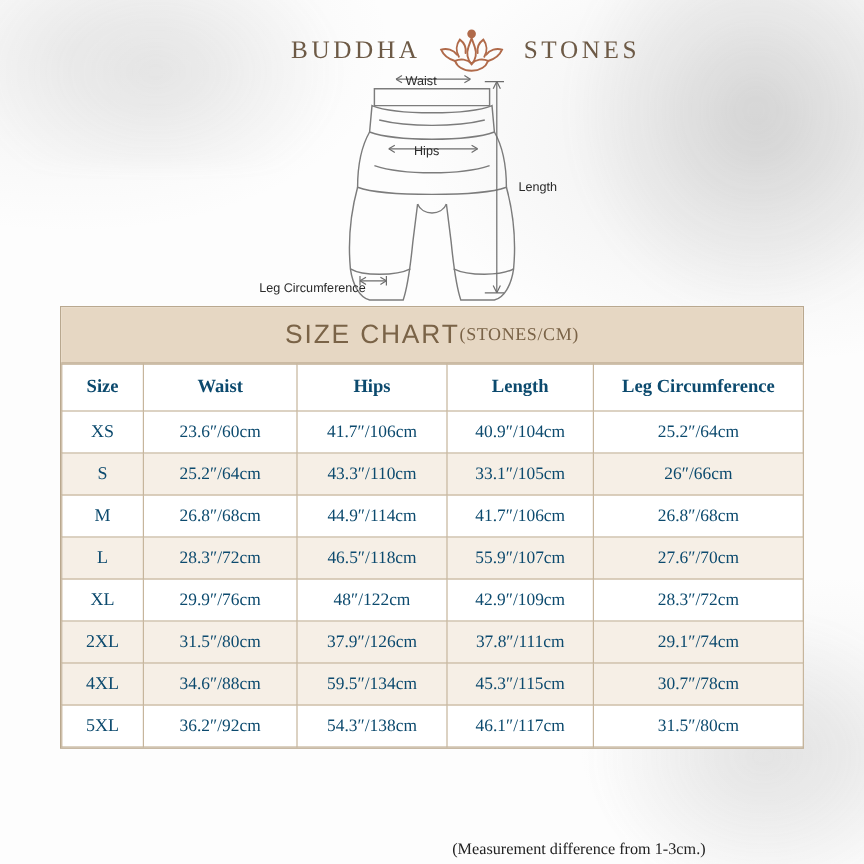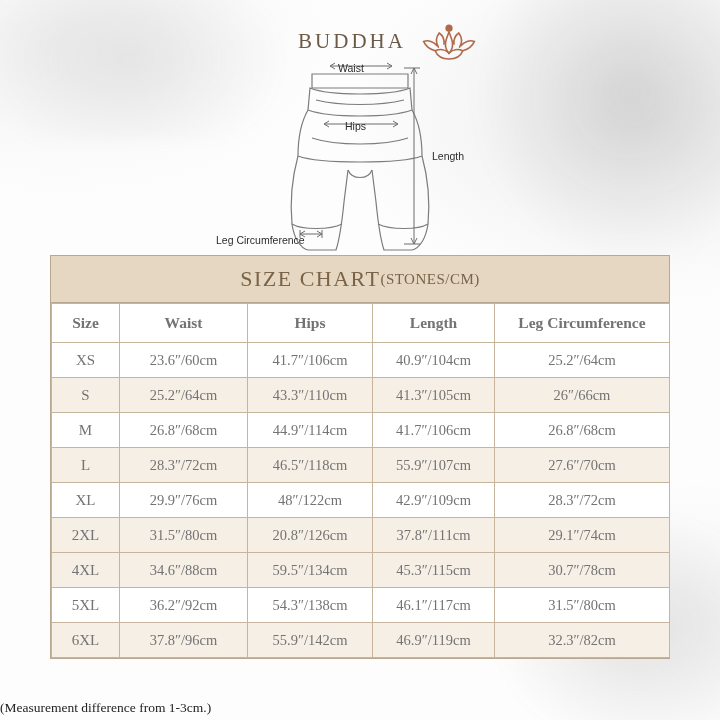--- a/index.html
+++ b/index.html
@@ -96,41 +96,41 @@
   }
   .chart-title {
     height: 46px;
     background: #e6d7c3;
     display: flex;
     align-items: center;
     justify-content: center;
     border-bottom: 1px solid #b9a88f;
   }
   .chart-title .t-main {
-    font-family: Liberation Serif, serif;
+    font-family: Liberation Sans, sans-serif;
     font-size: 22px;
     letter-spacing: 1.5px;
     color: #7a6347;
   }
   .chart-title .t-sub {
     font-family: "Liberation Serif", serif;
     font-size: 15px;
     letter-spacing: 0.5px;
     color: #7a6347;
   }
   table.size {
     border-collapse: collapse;
     width: 100%;
     table-layout: fixed;
   }
   table.size th, table.size td {
     border: 1px solid #c6b59c;
     text-align: center;
     font-family: "Liberation Serif", serif;
-    color: #737373;
+    color: #0c4a6e;
   }
   table.size th {
     height: 36px;
     font-size: 15.5px;
     font-weight: 700;
     background: #ffffff;
   }
   table.size td {
     height: 32px;
     font-size: 14.5px;
@@ -145,21 +145,21 @@
   col.c0 { width: 68px; }
   col.c1 { width: 128px; }
   col.c2 { width: 125px; }
   col.c3 { width: 122px; }
   col.c4 { width: 175px; }
   .footnote {
     position: absolute;
     left: 0;
     top: 700px;
     width: 588px;
-    text-align: left;
+    text-align: right;
     font-family: "Liberation Serif", serif;
     font-size: 13.5px;
     color: #222;
   }
 </style>
 </head>
 <body>
 
 <div class="page">
   <div class="wash tl"></div>
@@ -174,20 +174,21 @@
           <path d="M29 39c-7 0-12-3.4-13.8-8.2 4.6-2.2 10.2-1.4 13.8 2.2 3.6-3.6 9.2-4.4 13.8-2.2C41 35.6 36 39 29 39z"></path>
           <path d="M15.2 30.8C10 29.4 5.6 26 3.6 21.4c4.8-1.6 10.2.2 13.2 4.2"></path>
           <path d="M42.8 30.8C48 29.4 52.4 26 54.4 21.4c-4.8-1.6-10.2.2-13.2 4.2"></path>
           <path d="M18.4 27.2c-2.6-4.4-2.4-10 .8-14.2 3.6 2.6 5.4 7 4.8 11.2"></path>
           <path d="M39.6 27.2c2.6-4.4 2.4-10-.8-14.2-3.6 2.6-5.4 7-4.8 11.2"></path>
           <path d="M29 33.6c-3.4-4-4.4-9.6-2.6-14.6 1-2.8 1.8-5 2.6-7.2.8 2.2 1.6 4.4 2.6 7.2 1.8 5 .8 10.6-2.6 14.6z"></path>
           <circle cx="29" cy="8.2" r="3.6" fill="#b06a4a" stroke="none"></circle>
         </g>
       </svg>
     </span>
+    <span class="brand-word">STONES</span>
   </div>
 
   <div class="diagram">
     <svg width="720" height="200" viewBox="0 0 720 200" aria-hidden="true">
       <g fill="none" stroke="#7c7c7c" stroke-width="1.2">
 
         <path d="M312 22 L408 22 L408 36 L312 36 Z"></path>
         <path d="M310 36 C330 44 390 44 410 36 L412 58 C390 66 330 66 308 58 Z"></path>
 
         <path d="M308 58 C300 72 298 88 298 104 C320 112 400 112 422 104 C422 88 420 72 412 58"></path>
@@ -259,21 +260,21 @@
           <td class="sz">XS</td>
           <td>23.6″/60cm</td>
           <td>41.7″/106cm</td>
           <td>40.9″/104cm</td>
           <td>25.2″/64cm</td>
         </tr>
         <tr class="alt">
           <td class="sz">S</td>
           <td>25.2″/64cm</td>
           <td>43.3″/110cm</td>
-          <td>41.3″/105cm</td>
+          <td>33.1″/105cm</td>
           <td>26″/66cm</td>
         </tr>
         <tr>
           <td class="sz">M</td>
           <td>26.8″/68cm</td>
           <td>44.9″/114cm</td>
           <td>41.7″/106cm</td>
           <td>26.8″/68cm</td>
         </tr>
         <tr class="alt">
@@ -286,43 +287,36 @@
         <tr>
           <td class="sz">XL</td>
           <td>29.9″/76cm</td>
           <td>48″/122cm</td>
           <td>42.9″/109cm</td>
           <td>28.3″/72cm</td>
         </tr>
         <tr class="alt">
           <td class="sz">2XL</td>
           <td>31.5″/80cm</td>
-          <td>20.8″/126cm</td>
+          <td>37.9″/126cm</td>
           <td>37.8″/111cm</td>
           <td>29.1″/74cm</td>
         </tr>
         <tr class="alt">
           <td class="sz">4XL</td>
           <td>34.6″/88cm</td>
           <td>59.5″/134cm</td>
           <td>45.3″/115cm</td>
           <td>30.7″/78cm</td>
         </tr>
         <tr>
           <td class="sz">5XL</td>
           <td>36.2″/92cm</td>
           <td>54.3″/138cm</td>
           <td>46.1″/117cm</td>
           <td>31.5″/80cm</td>
         </tr>
-        <tr class="alt">
-          <td class="sz">6XL</td>
-          <td>37.8″/96cm</td>
-          <td>55.9″/142cm</td>
-          <td>46.9″/119cm</td>
-          <td>32.3″/82cm</td>
-        </tr>
       </tbody>
     </table>
   </div>
 
   <div class="footnote">(Measurement difference from 1-3cm.)</div>
 </div>
 
 </body></html>

